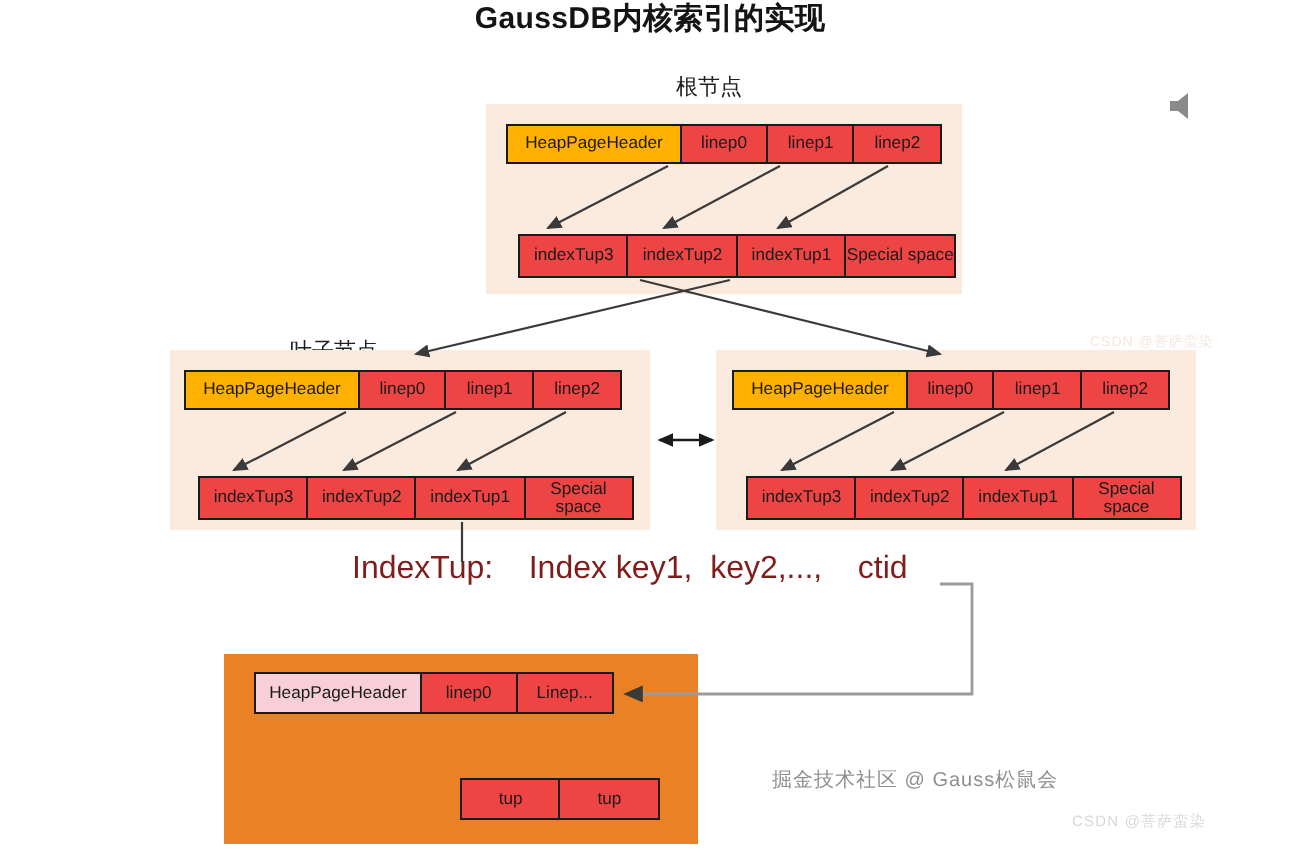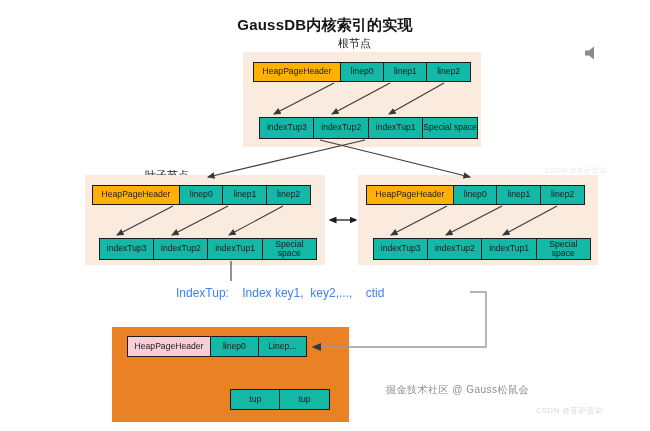--- a/index.html
+++ b/index.html
@@ -12,21 +12,21 @@
     height: 431px;
     position: relative;
     overflow: hidden;
     font-family: "Liberation Sans", "DejaVu Sans", sans-serif;
     color: #1a1a1a;
   }
 
   
   .title {
     position: absolute;
-    left: 0; top: 16px;
+    left: 0; top: 0;
     width: 650px;
     text-align: center;
     font-size: 15px;
     font-weight: bold;
     letter-spacing: 0.2px;
     color: #141414;
   }
 
   
   .speaker-icon {
@@ -57,21 +57,21 @@
 
   
   .row {
     position: absolute;
     display: flex;
     box-sizing: border-box;
   }
   .cell {
     box-sizing: border-box;
     border: 1.3px solid #1b1b1b;
-    background: #14b8a6;
+    background: #ef4444;
     font-size: 8.6px;
     display: flex;
     align-items: center;
     justify-content: center;
     text-align: center;
     line-height: 1.05;
     color: #1a1a1a;
     margin-left: -1.3px;
     white-space: nowrap;
   }
@@ -99,23 +99,23 @@
     width: 237px; height: 95px;
     background: #ea8124;
     box-sizing: border-box;
   }
   .row-heap-top { left: 127px; top: 336px; width: 180px; height: 21px; }
   .row-heap-tup { left: 230px; top: 389px; width: 100px; height: 21px; }
 
   
   .formula {
     position: absolute;
-    left: 176px; top: 286px;
-    font-size: 12px;
-    color: #3b82f6;
+    left: 176px; top: 276px;
+    font-size: 16px;
+    color: #7f1d1d;
     white-space: pre;
   }
 
   
   .arrows {
     position: absolute;
     left: 0; top: 0;
     width: 650px; height: 431px;
     pointer-events: none;
   }

